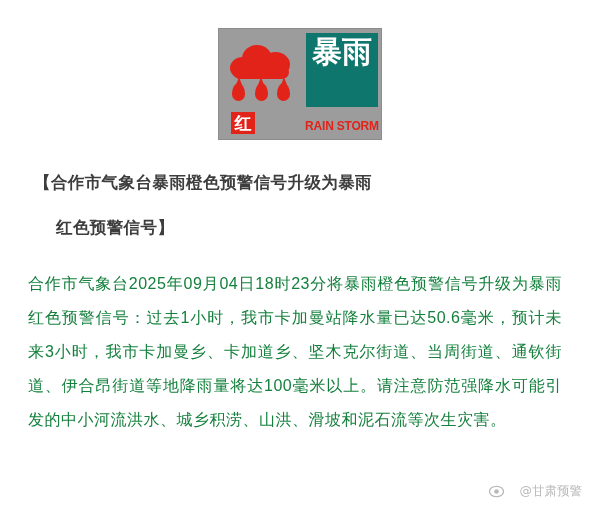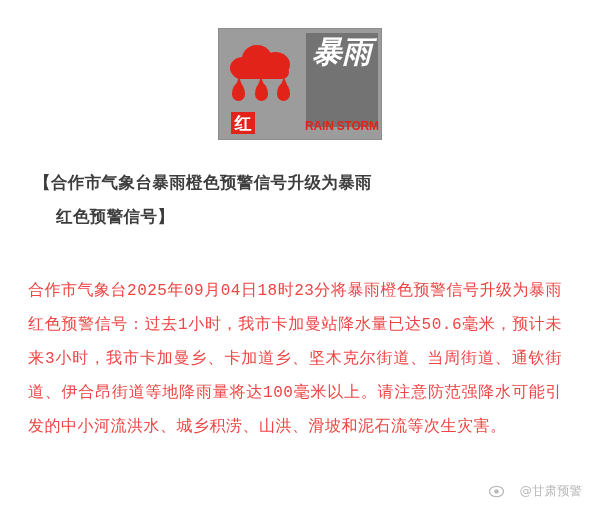--- a/index.html
+++ b/index.html
@@ -108,32 +108,31 @@
     font-family: "DejaVu Sans", sans-serif;
     font-weight: bold;
   }
 
   
   .baoyu {
     position: absolute;
     left: 4px;
     top: 4px;
     width: 72px;
-    height: 94px;
-    background: #737373;
+    height: 74px;
+    background: #0f766e;
     color: #ffffff;
     font-family: "DejaVu Sans", sans-serif;
     font-weight: bold;
     font-size: 30px;
     line-height: 36px;
     text-align: center;
     letter-spacing: 0px;
     box-sizing: border-box;
     padding-top: 1px;
-    font-style: italic;
   }
   .rainstorm {
     position: absolute;
     left: 0;
     bottom: 6px;
     width: 80px;
     text-align: center;
     color: #e2231a;
     font-weight: bold;
     font-size: 12px;
@@ -148,31 +147,31 @@
   .headline {
     color: #3d3d3d;
     font-size: 16.5px;
     font-weight: bold;
     line-height: 34px;
     letter-spacing: 0.4px;
     font-family: "DejaVu Sans", sans-serif;
     margin: 0 0 0 6px;
     text-indent: 0;
   }
-  .headline .l2 { display: block; padding-left: 22px; }
+  .headline .l2 { display: block; padding-left: 22px; margin-top: 11px; }
 
   .body-text {
-    margin-top: 40px;
-    color: #ef4444;
+    margin-top: 22px;
+    color: #15803d;
     font-size: 16px;
     line-height: 34px;
     letter-spacing: 0.5px;
     text-align: justify;
     text-justify: inter-ideograph;
-    font-family: Liberation Mono, monospace;
+    font-family: Liberation Sans, sans-serif;
   }
 
   
   .footer {
     position: absolute;
     right: 18px;
     bottom: 12px;
     display: flex;
     align-items: center;
     gap: 16px;

